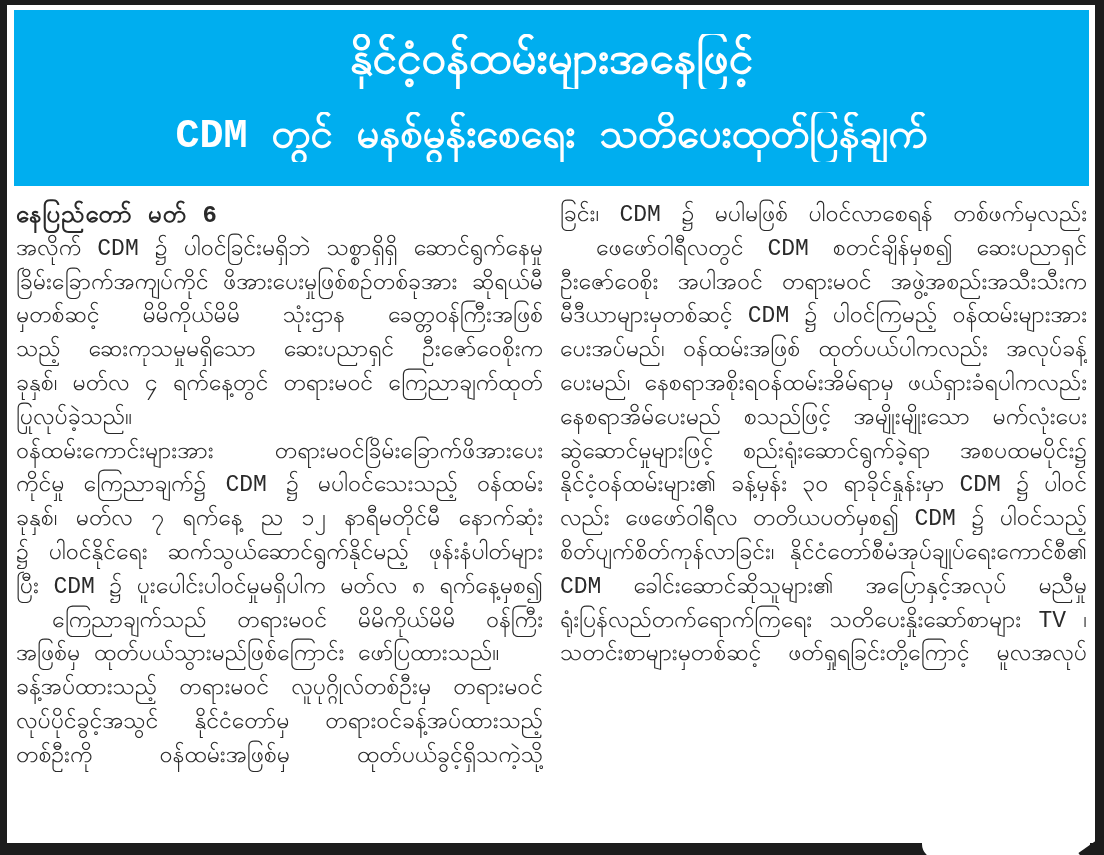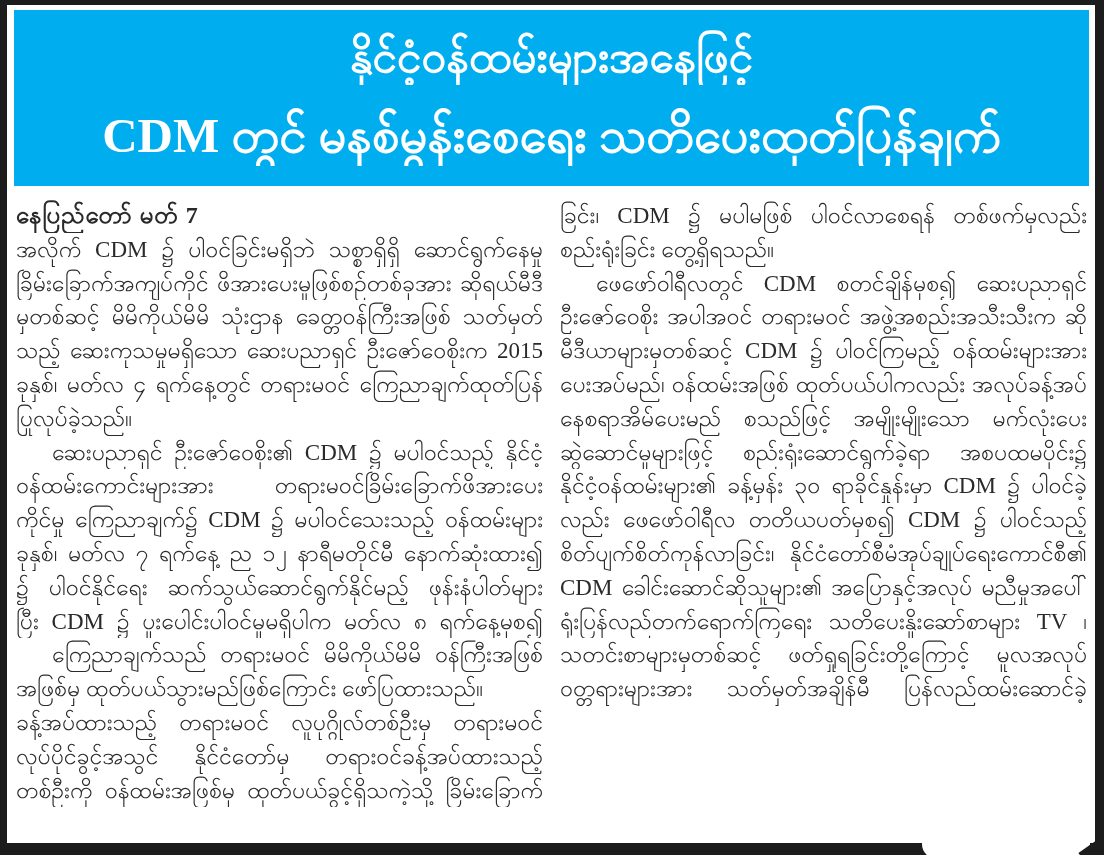--- a/index.html
+++ b/index.html
@@ -2,21 +2,21 @@
 <html><head>
 <meta charset="utf-8">
 <style>
   html,body { margin:0; padding:0; background:#e8e8e8; }
   .page {
     position: relative;
     width: 1104px; height: 855px;
     background: #ffffff;
     box-sizing: border-box;
     overflow: hidden;
-    font-family: Liberation Serif, serif;
+    font-family: Liberation Mono, monospace;
     color: #2a2a2a;
   }
   
   .frame { position:absolute; background:#1c1c1c; z-index:1; }
   .frame-top    { top:0; left:0; right:0; height:5px; }
   .frame-left   { top:0; left:0; bottom:0; width:7px; }
   .frame-right  { top:0; right:0; bottom:0; width:9px; }
   .frame-bottom { bottom:0; left:0; right:0; height:12px; }
 
   .content {
@@ -28,21 +28,21 @@
     height: 176px;
     background: #00aeef;
     color: #ffffff;
     display: flex; flex-direction: column;
     align-items: center; justify-content: space-evenly;
     text-align: center;
     margin-bottom: 13px;
   }
   .headline { font-weight: 700; white-space: nowrap; overflow: hidden; max-width: 100%; }
   .headline.line1 { font-size: 44px; line-height: 1.25; }
-  .headline.line2 { font-size: 49px; line-height: 1.25; }
+  .headline.line2 { font-size: 40px; line-height: 1.25; }
 
   .body-columns { display: flex; gap: 17px; padding: 0 2px; }
   .column { flex: 1 1 0; min-width: 0; }
 
   .line {
     font-size: 23px;
     line-height: 33.8px;
     height: 33.8px;
     overflow: hidden;
     text-align: justify;
@@ -83,58 +83,56 @@
   <div class="frame frame-bottom"></div>
 
   <div class="content">
     <div class="header-banner">
       <div class="headline line1">နိုင်ငံ့ဝန်ထမ်းများအနေဖြင့်</div>
       <div class="headline line2">CDM တွင် မနစ်မွန်းစေရေး သတိပေးထုတ်ပြန်ချက်</div>
     </div>
 
     <div class="body-columns">
       <div class="column">
-        <div class="line dateline">နေပြည်တော် မတ် 7</div>
+        <div class="line dateline">နေပြည်တော် မတ် 6</div>
         <div>
             <div class="line">အလိုက် CDM ၌ ပါဝင်ခြင်းမရှိဘဲ သစ္စာရှိရှိ ဆောင်ရွက်နေမှုအပေါ်</div>
             <div class="line">ခြိမ်းခြောက်အကျပ်ကိုင် ဖိအားပေးမှုဖြစ်စဉ်တစ်ခုအား ဆိုရယ်မီဒီယာ</div>
             <div class="line">မှတစ်ဆင့် မိမိကိုယ်မိမိ သုံးဌာန ခေတ္တဝန်ကြီးအဖြစ် သတ်မှတ်ထား</div>
             <div class="line">သည့် ဆေးကုသမှုမရှိသော ဆေးပညာရှင် ဦးဇော်ဝေစိုးက 2015</div>
             <div class="line">ခုနှစ်၊ မတ်လ ၄ ရက်နေ့တွင် တရားမဝင် ကြေညာချက်ထုတ်ပြန်ခြင်းဖြင့်</div>
             <div class="line end">ပြုလုပ်ခဲ့သည်။</div>
-            <div class="line indent">ဆေးပညာရှင် ဦးဇော်ဝေစိုး၏ CDM ၌ မပါဝင်သည့် နိုင်ငံ့</div>
             <div class="line">ဝန်ထမ်းကောင်းများအား တရားမဝင်ခြိမ်းခြောက်ဖိအားပေး အကျပ်</div>
             <div class="line">ကိုင်မှု ကြေညာချက်၌ CDM ၌ မပါဝင်သေးသည့် ဝန်ထမ်းများ ၂၀၂၁</div>
             <div class="line">ခုနှစ်၊ မတ်လ ၇ ရက်နေ့ ည ၁၂ နာရီမတိုင်မီ နောက်ဆုံးထား၍ CDM</div>
             <div class="line">၌ ပါဝင်နိုင်ရေး ဆက်သွယ်ဆောင်ရွက်နိုင်မည့် ဖုန်းနံပါတ်များ ဖော်ပြ</div>
             <div class="line">ပြီး CDM ၌ ပူးပေါင်းပါဝင်မှုမရှိပါက မတ်လ ၈ ရက်နေ့မှစ၍ ဝန်ထမ်း</div>
             <div class="line indent">ကြေညာချက်သည် တရားမဝင် မိမိကိုယ်မိမိ ဝန်ကြီးအဖြစ်</div>
             <div class="line end">အဖြစ်မှ ထုတ်ပယ်သွားမည်ဖြစ်ကြောင်း ဖော်ပြထားသည်။</div>
             <div class="line">ခန့်အပ်ထားသည့် တရားမဝင် လူပုဂ္ဂိုလ်တစ်ဦးမှ တရားမဝင်အစိုးရ</div>
             <div class="line">လုပ်ပိုင်ခွင့်အသွင် နိုင်ငံတော်မှ တရားဝင်ခန့်အပ်ထားသည့် ဝန်ထမ်း</div>
             <div class="line">တစ်ဦးကို ဝန်ထမ်းအဖြစ်မှ ထုတ်ပယ်ခွင့်ရှိသကဲ့သို့ ခြိမ်းခြောက်ထား</div>
           </div>
       </div>
       <div class="column">
         <div>
             <div class="line">ခြင်း၊ CDM ၌ မပါမဖြစ် ပါဝင်လာစေရန် တစ်ဖက်မှလည်း ဖြားယောင်း</div>
-            <div class="line end">စည်းရုံးခြင်း တွေ့ရှိရသည်။</div>
             <div class="line indent">ဖေဖော်ဝါရီလတွင် CDM စတင်ချိန်မှစ၍ ဆေးပညာရှင်</div>
             <div class="line">ဦးဇော်ဝေစိုး အပါအဝင် တရားမဝင် အဖွဲ့အစည်းအသီးသီးက ဆိုရယ်</div>
             <div class="line">မီဒီယာများမှတစ်ဆင့် CDM ၌ ပါဝင်ကြမည့် ဝန်ထမ်းများအား လစာ</div>
             <div class="line">ပေးအပ်မည်၊ ဝန်ထမ်းအဖြစ် ထုတ်ပယ်ပါကလည်း အလုပ်ခန့်အပ်</div>
+            <div class="line">ပေးမည်၊ နေစရာအစိုးရဝန်ထမ်းအိမ်ရာမှ ဖယ်ရှားခံရပါကလည်း</div>
             <div class="line">နေစရာအိမ်ပေးမည် စသည်ဖြင့် အမျိုးမျိုးသော မက်လုံးပေး</div>
             <div class="line">ဆွဲဆောင်မှုများဖြင့် စည်းရုံးဆောင်ရွက်ခဲ့ရာ အစပထမပိုင်း၌</div>
             <div class="line">နိုင်ငံ့ဝန်ထမ်းများ၏ ခန့်မှန်း ၃၀ ရာခိုင်နှုန်းမှာ CDM ၌ ပါဝင်ခဲ့သော်</div>
             <div class="line">လည်း ဖေဖော်ဝါရီလ တတိယပတ်မှစ၍ CDM ၌ ပါဝင်သည့် ဝန်ထမ်း</div>
             <div class="line">စိတ်ပျက်စိတ်ကုန်လာခြင်း၊ နိုင်ငံတော်စီမံအုပ်ချုပ်ရေးကောင်စီ၏</div>
             <div class="line">CDM ခေါင်းဆောင်ဆိုသူများ၏ အပြောနှင့်အလုပ် မညီမှုအပေါ်</div>
             <div class="line">ရုံးပြန်လည်တက်ရောက်ကြရေး သတိပေးနှိုးဆော်စာများ TV ၊</div>
             <div class="line">သတင်းစာများမှတစ်ဆင့် ဖတ်ရှုရခြင်းတို့ကြောင့် မူလအလုပ် တာဝန်</div>
-            <div class="line">ဝတ္တရားများအား သတ်မှတ်အချိန်မီ ပြန်လည်ထမ်းဆောင်ခဲ့</div>
           </div>
       </div>
     </div>
   </div>
 
   <div class="corner-patch"></div>
   <div class="corner-mark"></div>
 </div>
 
 </body></html>

